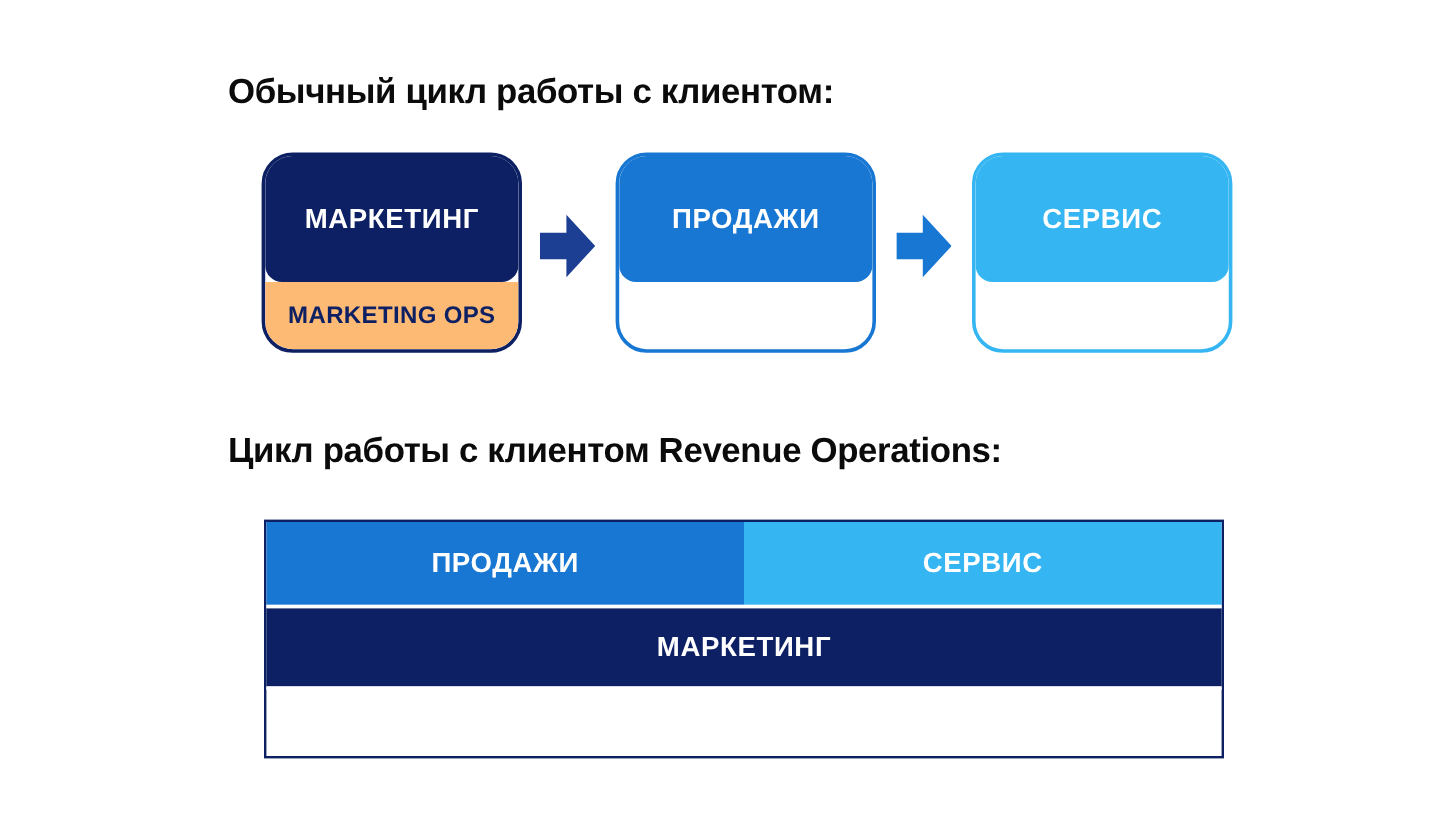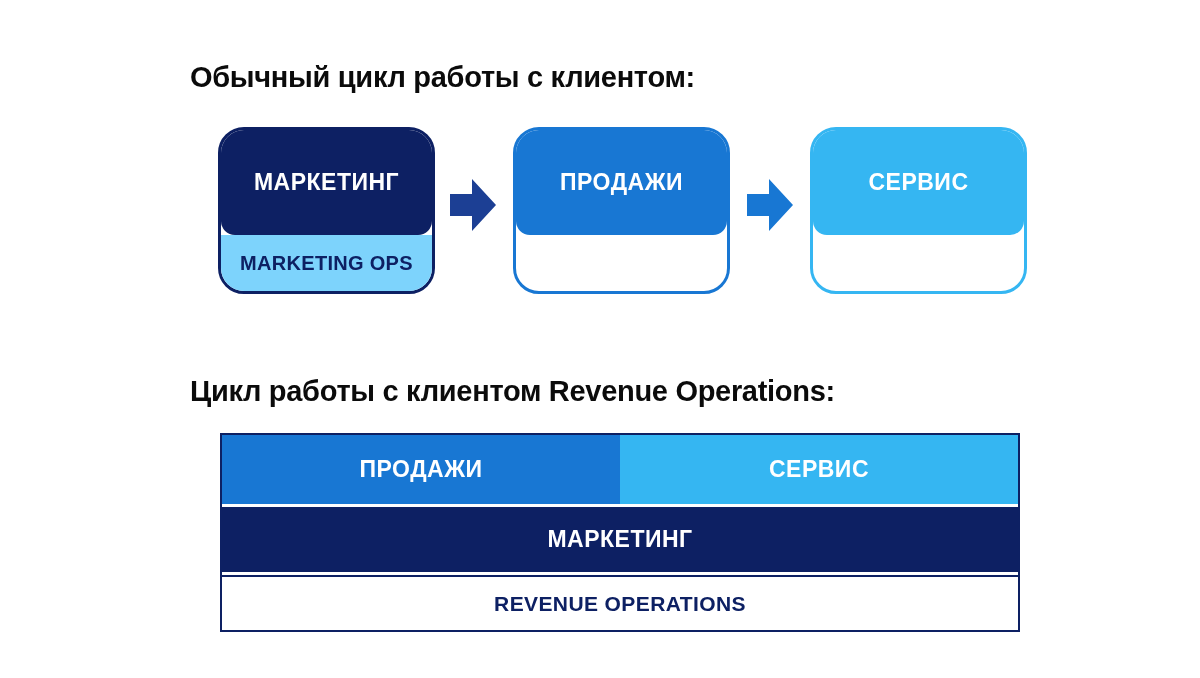--- a/index.html
+++ b/index.html
@@ -15,21 +15,21 @@
   .section-title {
     position: absolute;
     left: 190px;
     font-size: 29px;
     font-weight: bold;
     color: #0b0b0b;
     letter-spacing: -0.3px;
     white-space: nowrap;
   }
   #flow-title { top: 42px; }
-  #revops-title { top: 356px; }
+  #revops-title { top: 341px; }
 
   
   .stage-box {
     position: absolute;
     top: 127px;
     width: 217px;
     height: 167px;
     border-radius: 26px;
     border: 3px solid #0d2063;
     background: #ffffff;
@@ -55,21 +55,21 @@
     font-size: 23px;
     font-weight: bold;
     letter-spacing: 0.5px;
     white-space: nowrap;
   }
   .stage-bottom {
     flex: 1;
     display: flex;
     align-items: center;
     justify-content: center;
-    background: #7dd3fc;
+    background: #fdba74;
   }
   .stage-ops {
     color: #0d2063;
     font-size: 20px;
     font-weight: bold;
     letter-spacing: 0.3px;
     white-space: nowrap;
   }
 
   .flow-arrow {
@@ -178,19 +178,14 @@
   <div class="stack-gap"></div>
 
   <div class="stack-row stack-row-middle">
     <div class="stack-cell stack-cell-full" style="background-color: rgb(13, 32, 99);">
       <span class="stack-label">МАРКЕТИНГ</span>
     </div>
   </div>
 
   <div class="stack-gap"></div>
 
-  <div class="stack-row stack-row-bottom">
-    <div class="stack-cell stack-cell-full">
-      <span class="stack-label-dark">REVENUE OPERATIONS</span>
-    </div>
-  </div>
 
 </div>
 
 </body></html>

